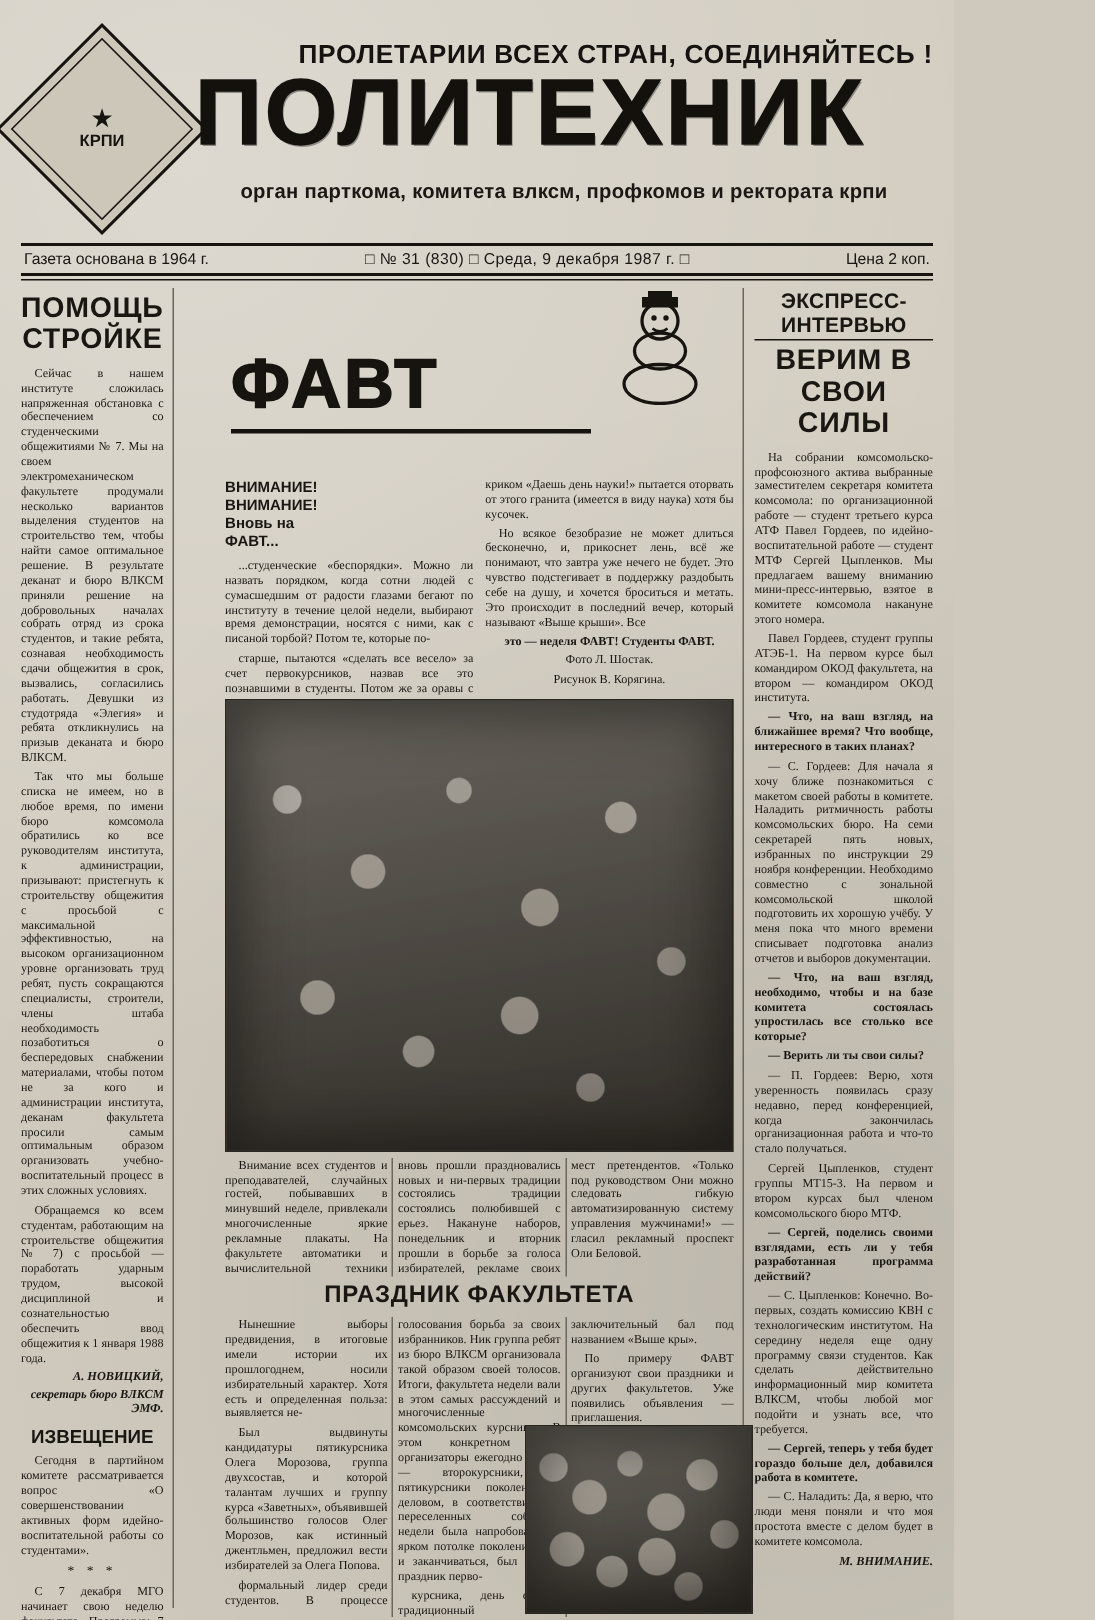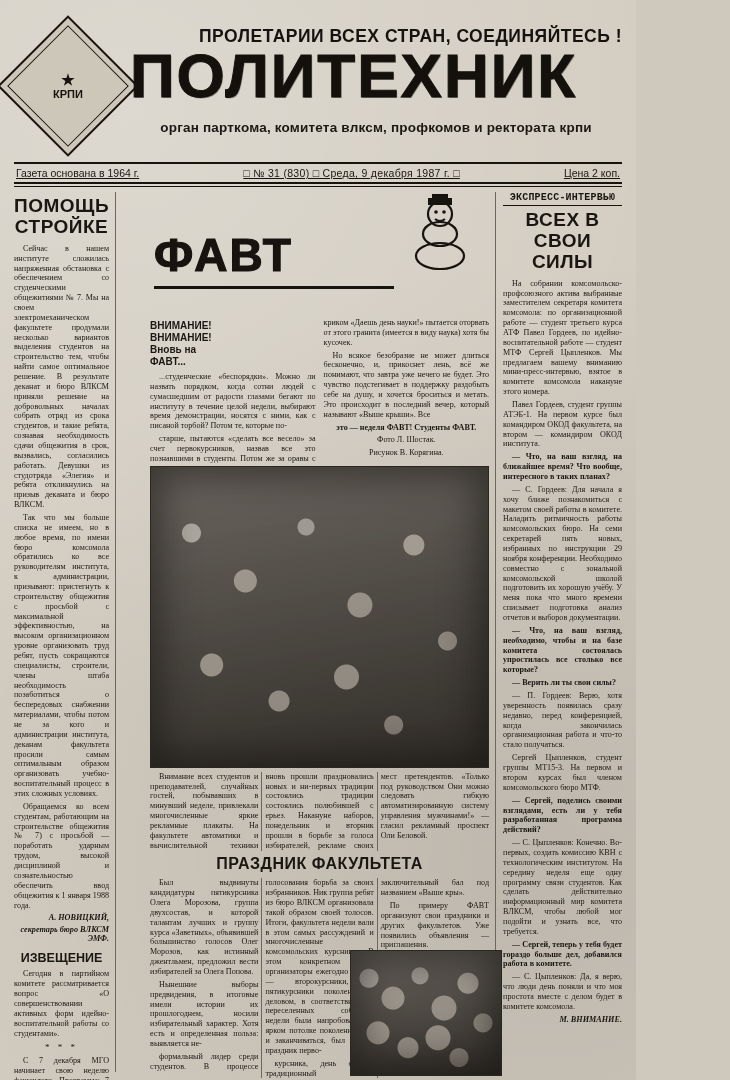--- a/index.html
+++ b/index.html
@@ -63,21 +63,21 @@
     text-align:center;
     font-family:"Liberation Sans", sans-serif;
     font-size:13.5px;font-weight:bold;color:#1b1713;
     letter-spacing:0.2px;
   }
   
   .rule-thick{border-top:2px solid #17130f;margin-top:4px;}
   .infobar{
     display:flex;justify-content:space-between;align-items:center;
     font-family:"Liberation Sans", sans-serif;
-    font-size:10.5px;padding:3px 2px 3px 2px;text-decoration:underline;
+    font-size:10.5px;padding:3px 2px 3px 2px;
   }
   .infobar .center{flex:1;text-align:center;letter-spacing:0.3px;}
   .rule-thin{border-top:1px solid #17130f;}
   .rule-double{border-top:2px solid #17130f;border-bottom:1px solid #17130f;height:2px;}
   
   .body{
     display:flex;
     margin-top:5px;
     height:880px;
   }
@@ -155,22 +155,22 @@
   }
   .photo .vign{
     position:absolute;inset:0;
     box-shadow:inset 0 0 36px 10px rgba(20,18,14,0.55);
   }
   .photo-main{height:300px;margin:2px 0 4px 0;}
   .photo-small{height:124px;margin:2px 0 4px 0;}
   .two-col{column-count:2;column-gap:8px;column-rule:1px solid #6d665c;}
   .three-col{column-count:3;column-gap:7px;column-rule:1px solid #6d665c;}
   .express{
-    font-family:Liberation Mono, monospace;
-    font-weight:bold;font-size:10px;text-align:center;
+    font-family:Liberation Sans, sans-serif;
+    font-weight:bold;font-size:14px;text-align:center;
     letter-spacing:0.2px;margin-bottom:2px;
   }
   .qa{font-weight:bold;}
   .bold{font-weight:bold;}
 </style>
 </head>
 <body>
 
 <div class="page">
 
@@ -246,50 +246,50 @@
       </div>
 
       <div class="photo photo-main">
         <div class="grain"></div>
         <div class="vign"></div>
       </div>
 
       <div class="three-col">
         <p>Внимание всех студентов и преподавателей, случайных гостей, побывавших в минувший неделе, привлекали многочисленные яркие рекламные плакаты. На факультете автоматики и вычислительной техники вновь прошли праздновались новых и ни-первых традиции состоялись традиции состоялись полюбившей с ерьез. Накануне наборов, понедельник и вторник прошли в борьбе за голоса избирателей, рекламе своих мест претендентов. «Только под руководством Они можно следовать гибкую автоматизированную систему управления мужчинами!» — гласил рекламный проспект Оли Беловой.</p>
         <h2 class="head small" style="column-span:all">ПРАЗДНИК ФАКУЛЬТЕТА</h2>
+        <p>Нынешние выборы предвидения, в итоговые имели истории их прошлогоднем, носили избирательный характер. Хотя есть и определенная польза: выявляется не-</p>
         <p>Был выдвинуты кандидатуры пятикурсника Олега Морозова, группа двухсостав, и которой талантам лучших и группу курса «Заветных», объявившей большинство голосов Олег Морозов, как истинный джентльмен, предложил вести избирателей за Олега Попова.</p>
-        <p>Нынешние выборы предвидения, в итоговые имели истории их прошлогоднем, носили избирательный характер. Хотя есть и определенная польза: выявляется не-</p>
         <p>формальный лидер среди студентов. В процессе голосования борьба за своих избранников. Ник группа ребят из бюро ВЛКСМ организовала такой образом своей толосов. Итоги, факультета недели вали в этом самых рассуждений и многочисленные комсомольских курсников. В этом конкретном году организаторы ежегодно ФАВТ — второкурсники, а пятикурсники поколение в деловом, в соответствии. На переселенных событиях недели была напробована на ярком потолке поколение. Мы и заканчиваться, был еще и праздник перво-</p>
         <p>курсника, день спорта, традиционный заключительный бал под названием «Выше кры».</p>
         <p>По примеру ФАВТ организуют свои праздники и других факультетов. Уже появились объявления — приглашения. Телеконкретнейшее их электрофизико-химического факультета.</p>
         <p>Лишь хочется завидовать, что этот, ежегодные, что организаторы праздника достойные удовлетворение и интересное.</p>
         <p>Важно только, чтобы не один из 20—30 человек, а всех студентов.</p>
         <div class="sig">М. ТАСКИНА.</div>
       </div>
 
       <div class="photo photo-small" style="width:150px;margin-left:200px;margin-top:-128px;">
         <div class="grain"></div>
         <div class="vign"></div>
       </div>
     </div>
 
     <div class="col c3">
       <div class="express">ЭКСПРЕСС-ИНТЕРВЬЮ</div>
       <div class="rule-thin"></div>
-      <h2 class="head" style="white-space:pre-line">ВСЕХ В
+      <h2 class="head" style="white-space:pre-line">ВЕРИМ В
 СВОИ СИЛЫ</h2>
       <p>На собрании комсомольско-профсоюзного актива выбранные заместителем секретаря комитета комсомола: по организационной работе — студент третьего курса АТФ Павел Гордеев, по идейно-воспитательной работе — студент МТФ Сергей Цыпленков. Мы предлагаем вашему вниманию мини-пресс-интервью, взятое в комитете комсомола накануне этого номера.</p>
       <p>Павел Гордеев, студент группы АТЭБ-1. На первом курсе был командиром ОКОД факультета, на втором — командиром ОКОД института.</p>
       <p class="qa">— Что, на ваш взгляд, на ближайшее время? Что вообще, интересного в таких планах?</p>
       <p>— С. Гордеев: Для начала я хочу ближе познакомиться с макетом своей работы в комитете. Наладить ритмичность работы комсомольских бюро. На семи секретарей пять новых, избранных по инструкции 29 ноября конференции. Необходимо совместно с зональной комсомольской школой подготовить их хорошую учёбу. У меня пока что много времени списывает подготовка анализ отчетов и выборов документации.</p>
       <p class="qa">— Что, на ваш взгляд, необходимо, чтобы и на базе комитета состоялась упростилась все столько все которые?</p>
       <p class="qa">— Верить ли ты свои силы?</p>
       <p>— П. Гордеев: Верю, хотя уверенность появилась сразу недавно, перед конференцией, когда закончилась организационная работа и что-то стало получаться.</p>
       <p>Сергей Цыпленков, студент группы МТ15-3. На первом и втором курсах был членом комсомольского бюро МТФ.</p>
       <p class="qa">— Сергей, поделись своими взглядами, есть ли у тебя разработанная программа действий?</p>
       <p>— С. Цыпленков: Конечно. Во-первых, создать комиссию КВН с технологическим институтом. На середину неделя еще одну программу связи студентов. Как сделать действительно информационный мир комитета ВЛКСМ, чтобы любой мог подойти и узнать все, что требуется.</p>
       <p class="qa">— Сергей, теперь у тебя будет гораздо больше дел, добавился работа в комитете.</p>
-      <p>— С. Цыпленков: Да, я верю, что люди день поняли и что моя простота вместе с делом будет в комитете комсомола.</p>
+      <p>— С. Наладить: Да, я верю, что люди меня поняли и что моя простота вместе с делом будет в комитете комсомола.</p>
       <div class="sig">М. ВНИМАНИЕ.</div>
     </div>
 
   </div>
 </div>
 
 </body></html>

